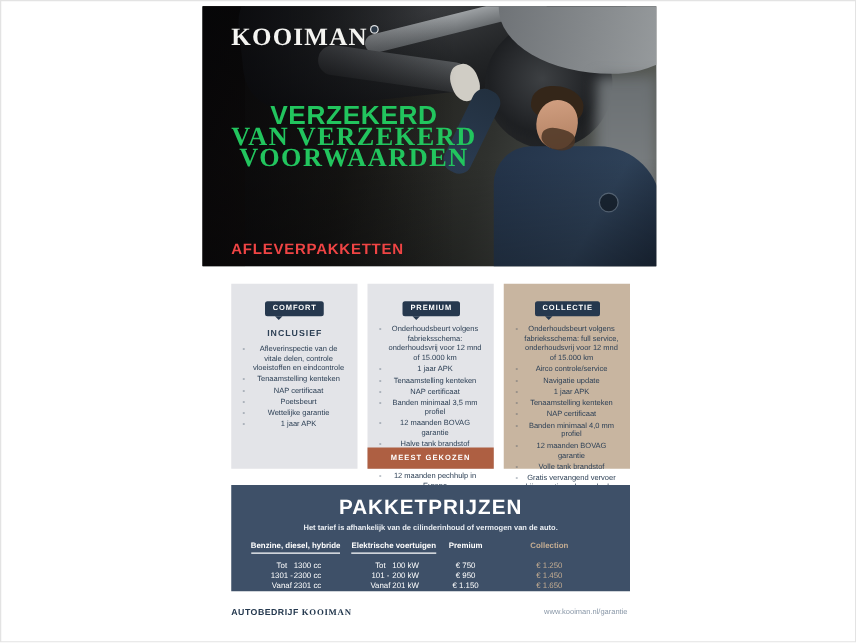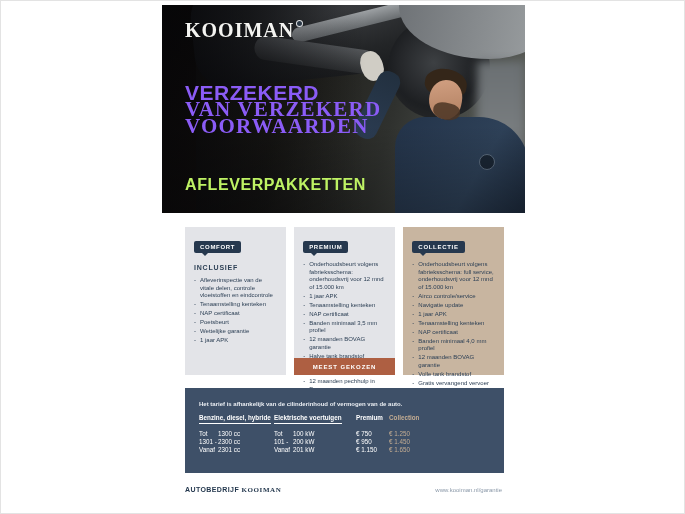--- a/index.html
+++ b/index.html
@@ -1,20 +1,20 @@
 <!DOCTYPE html>
 <html><head>
 <meta charset="utf-8">
 <title>Kooiman Afleverpakketten</title>
 <style>
   * { margin:0; padding:0; box-sizing:border-box; }
   html,body { background:#ffffff; }
   body { font-family:"Liberation Sans", sans-serif; }
   .page { position:relative; width:685px; height:514px; background:#fff; overflow:hidden;
-          border:1px solid #e3e3e3; }
+          border:1px solid #e3e3e3;text-align:center; }
 
   
   .hero { position:absolute; left:161px; top:4px; width:363px; height:208px;
           background:#17181a; overflow:hidden; }
   .hero .ph { position:absolute; }
   .ph-bg { inset:0; background:linear-gradient(105deg,#141210 0%,#1d1c18 35%,#2f312e 62%,#4b4e4a 82%,#63665f 100%); }
   .ph-left-band { left:0; top:0; width:34px; height:100%; background:linear-gradient(180deg,#0d0b09,#1e1812); }
   .ph-underbody { left:30px; top:-34px; width:310px; height:104px; border-radius:34px;
           background:radial-gradient(ellipse at 50% 35%, #3b3d40 0%, #232527 45%, #121315 100%);
           transform:rotate(-6deg); }
@@ -44,26 +44,26 @@
   .ph-patch { left:317px; top:149px; width:16px; height:16px; border-radius:50%;
           background:#1a2634; border:1px solid #5c6c7e; }
   .ph-vignette { inset:0;
           background:linear-gradient(90deg, rgba(4,4,7,.74) 0%, rgba(4,4,7,.38) 30%, rgba(0,0,0,0) 56%),
                      linear-gradient(0deg, rgba(0,0,0,.28), rgba(0,0,0,0) 42%); }
 
   .hero-logo { position:absolute; left:23px; top:14px; z-index:2; color:#f4f4f1;
           font-family:"Liberation Serif", serif; font-weight:bold; font-size:20px; letter-spacing:1px; }
   .logo-mark { display:inline-block; width:7px; height:7px; border-radius:50%;
           border:1px solid rgba(255,255,255,.85); background:#2c3947; vertical-align:top; margin:1px 0 0 2px; }
-  .hero-title { position:absolute; left:23px; top:79px; z-index:2; color:#8b5cf6; }
+  .hero-title { position:absolute; left:23px; top:79px; z-index:2; color:#22c55e; }
   .ht-sans { font-size:21px; line-height:17px; font-weight:800; letter-spacing:.5px; }
   .ht-serif { font-family:"Liberation Serif", serif; font-size:21px; line-height:17.3px;
           font-weight:bold; letter-spacing:1.2px; }
-  .hero-kicker { position:absolute; left:23px; top:171px; z-index:2; color:#bef264;
-          font-size:16px; font-weight:800; letter-spacing:.6px; }
+  .hero-kicker { position:absolute; left:23px; top:187px; z-index:2; color:#ef4444;
+          font-size:12px; font-weight:800; letter-spacing:.6px; }
 
   
   .cards { position:absolute; left:184px; top:226px; width:319px; height:148px;
           display:flex; gap:8.5px; }
   .card { flex:1; background:#e3e4e8; position:relative; padding:8px 8px 8px 9px; }
   .card.tan { background:#c8b5a0; }
   .badge { display:inline-block; background:#26384e; color:#fff; font-size:6px; font-weight:bold;
           letter-spacing:.7px; padding:3px 6px; border-radius:2px; position:relative; }
   .badge::after { content:""; position:absolute; left:8px; top:100%;
           border:3px solid transparent; border-top-color:#26384e; }
@@ -175,20 +175,21 @@
           <div class="li">Volle tank brandstof</div>
           <div class="li">Gratis vervangend vervoer bij garantiewerkzaamheden</div>
           <div class="li">12 maanden pechhulp in Europa</div>
           <div class="li">Poetsbeurt</div>
         </div>
     </div>
 
   </div>
 
   <div class="pricing">
+    <div class="pricing-title">PAKKETPRIJZEN</div>
     <div class="pricing-sub">Het tarief is afhankelijk van de cilinderinhoud of vermogen van de auto.</div>
 
     <div class="price-table">
       <div class="pt-head"><span class="ul">Benzine, diesel, hybride</span></div>
       <div class="pt-head"><span class="ul">Elektrische voertuigen</span></div>
       <div class="pt-head">Premium</div>
       <div class="pt-head collection">Collection</div>
 
       <div class="pt-cell"><span class="lbl">Tot</span><span>1300 cc</span></div>
       <div class="pt-cell"><span class="lbl">Tot</span><span>100 kW</span></div>

